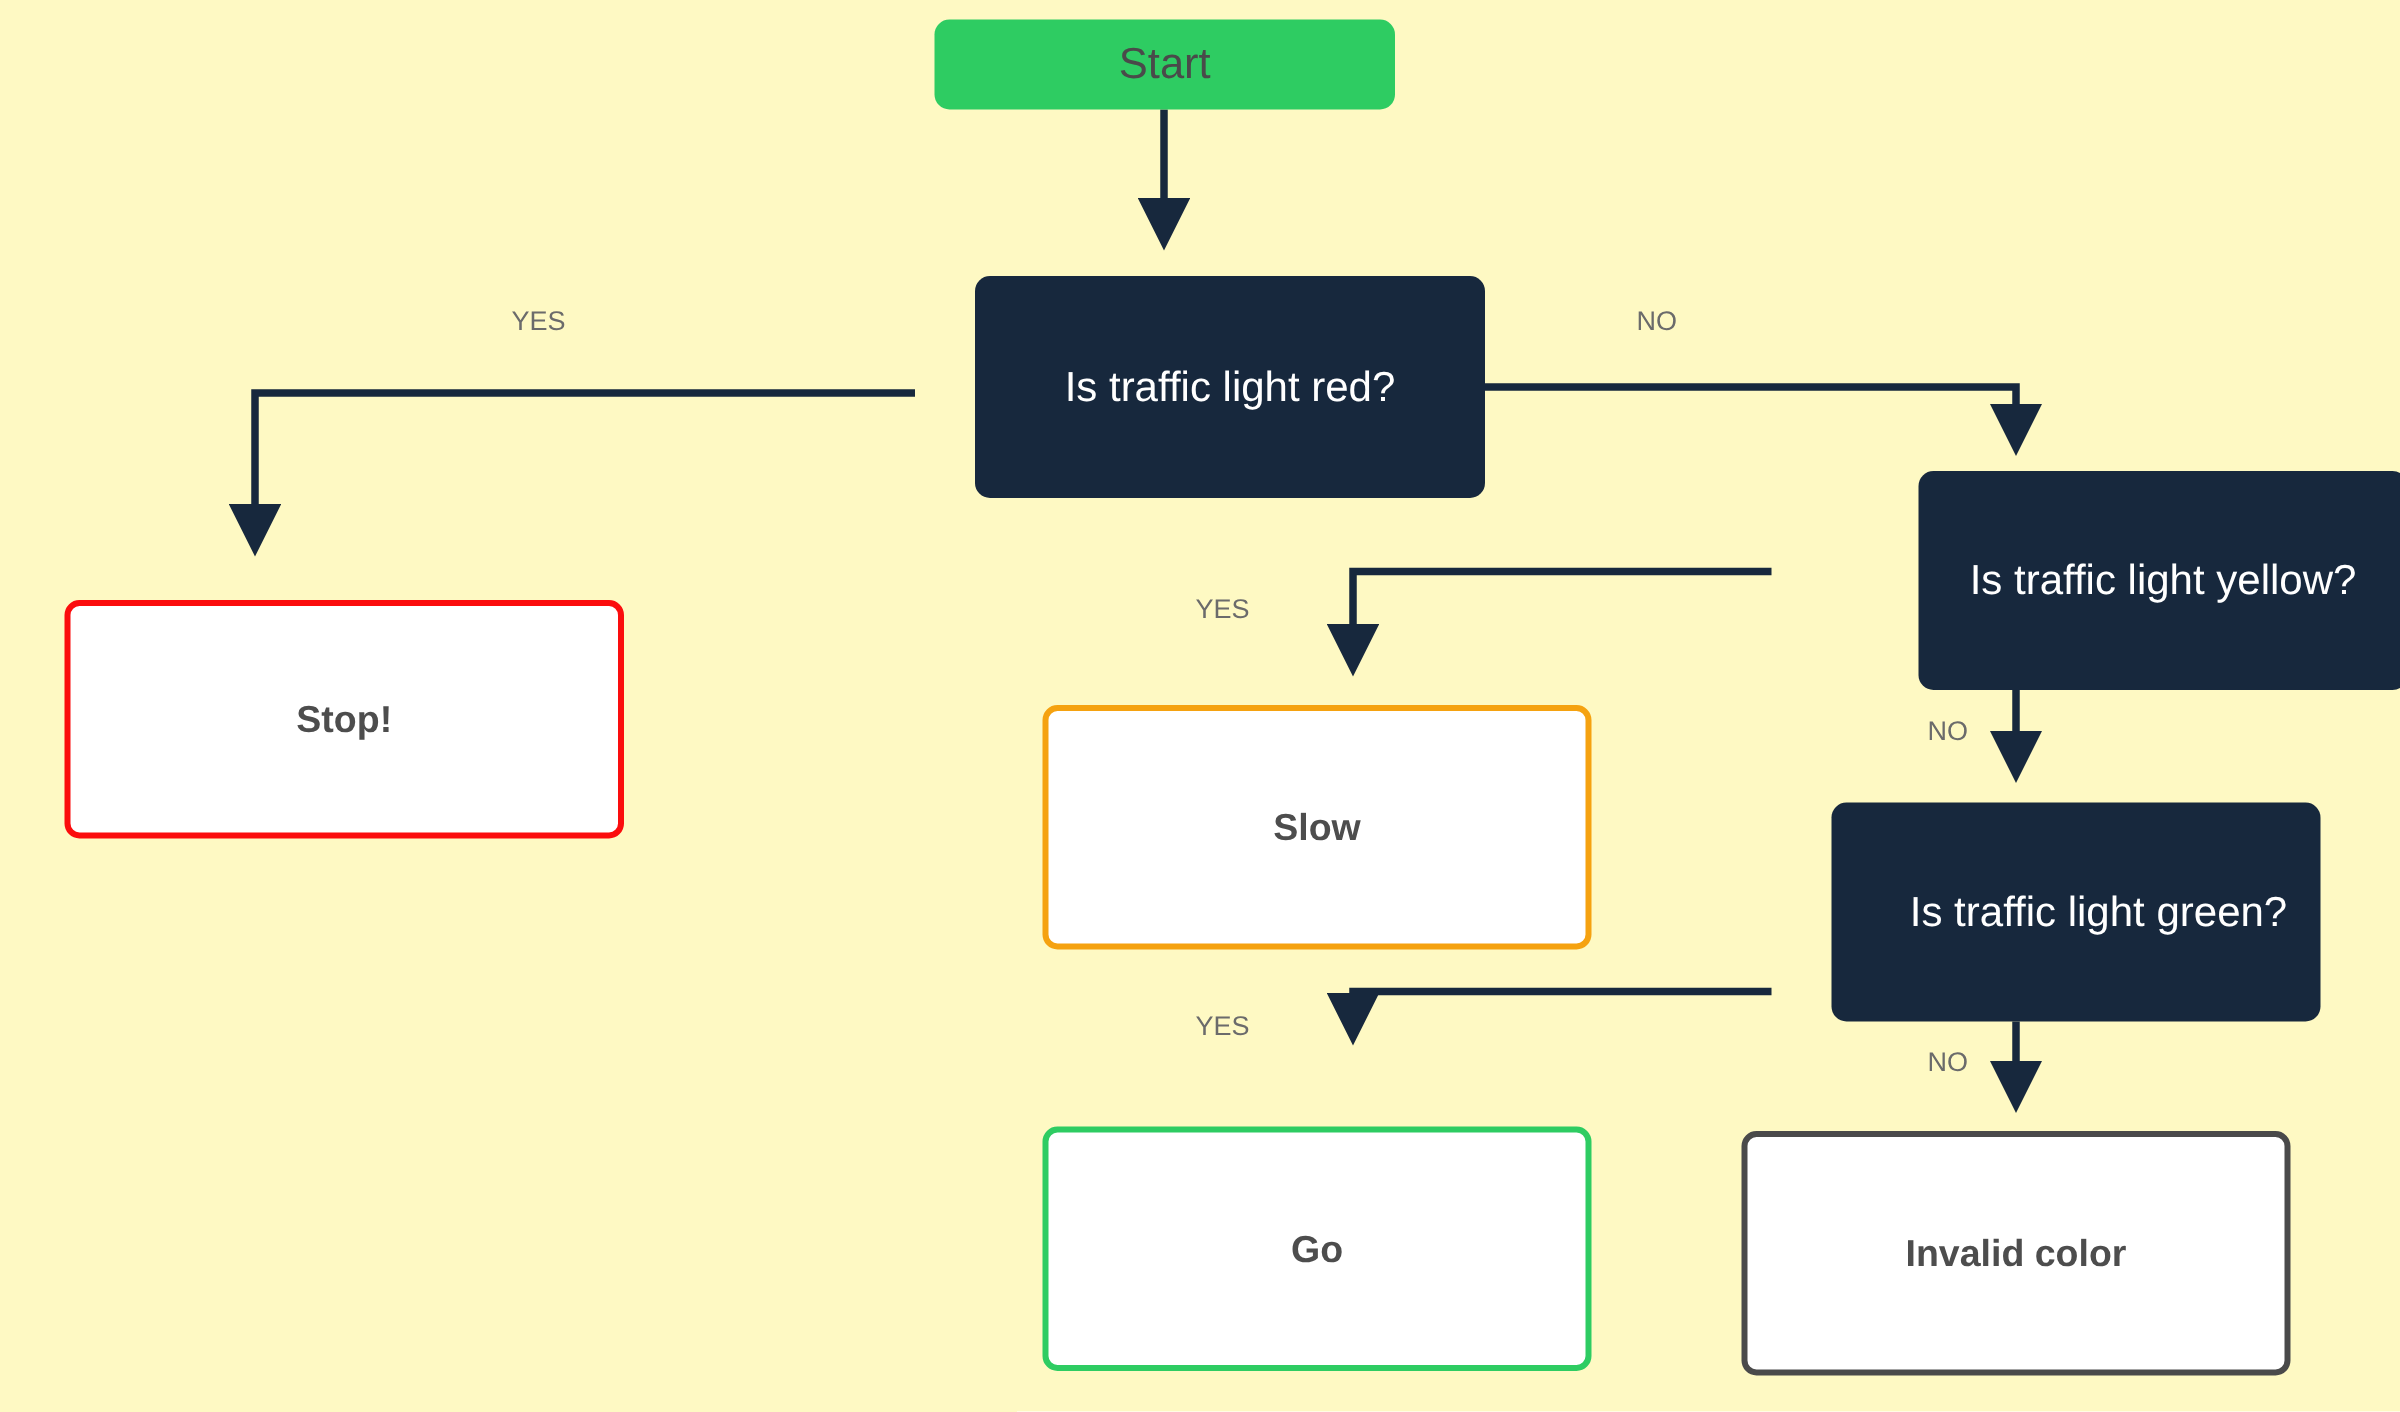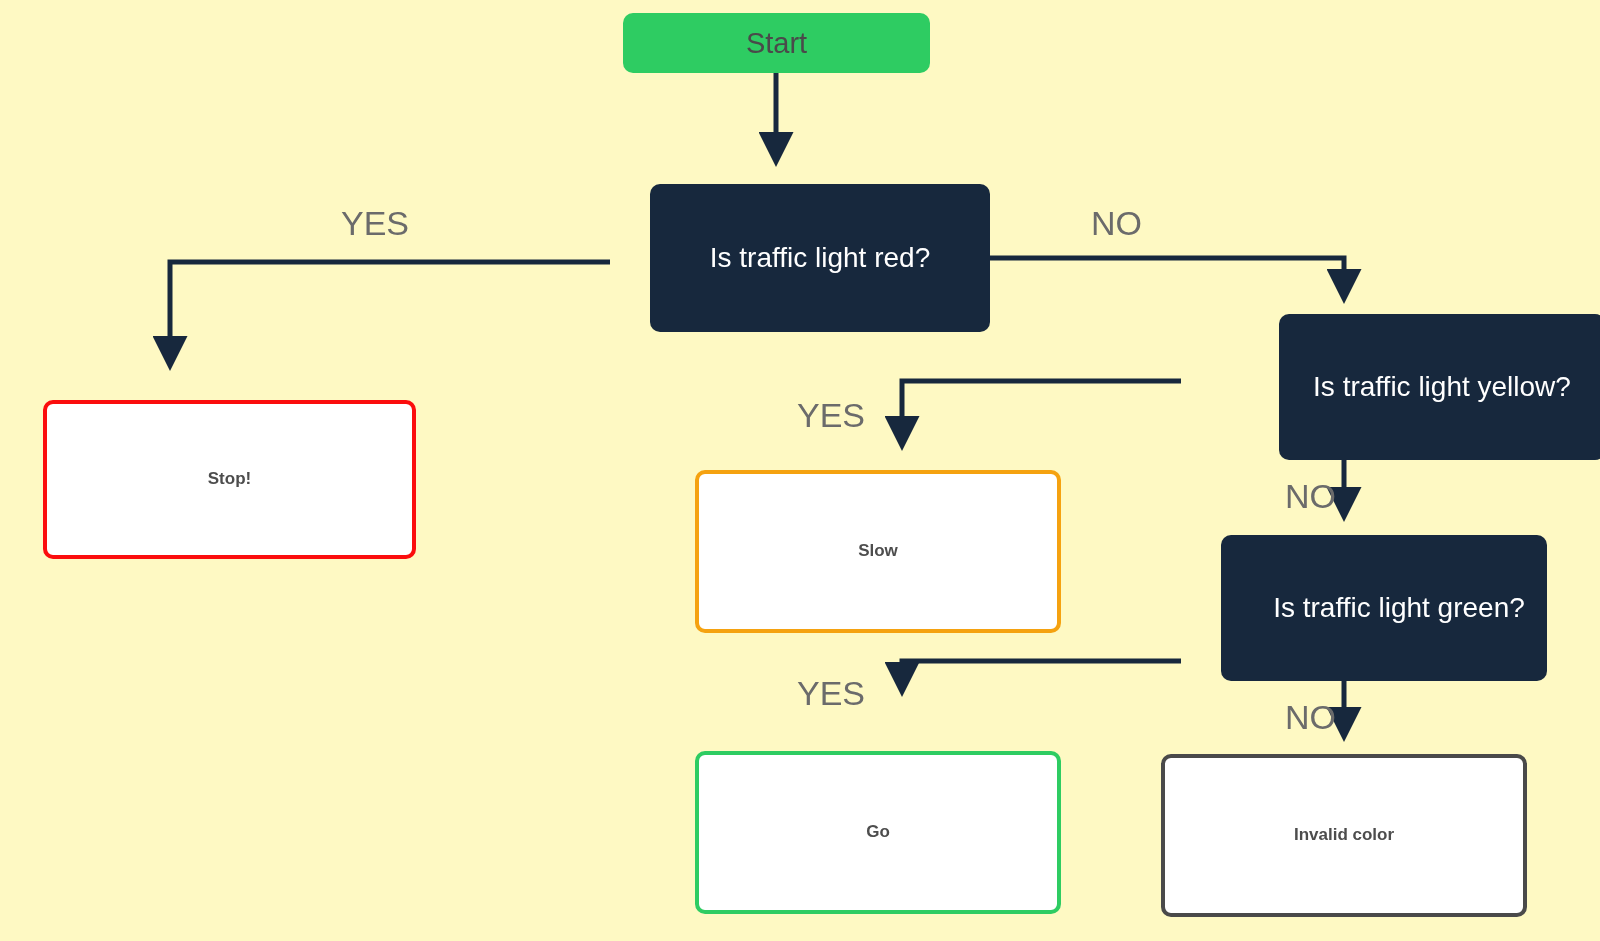--- a/index.html
+++ b/index.html
@@ -38,30 +38,30 @@
     background: #17283d;
     color: #ffffff;
     font-size: 28px;
     font-weight: 400;
     border: none;
     padding: 0 18px;
     margin-left: 40px;
   }
   .node-outcome {
     background: #ffffff;
-    font-size: 17px;
+    font-size: 25px;
     font-weight: bold;
     color: #4d4d4d;
     border-style: solid;
     border-width: 4px;
   }
   .edge-label {
     position: absolute;
     color: #6b6b6b;
-    font-size: 34px;
+    font-size: 18px;
     font-weight: 400;
     white-space: nowrap;
   }
   svg.edges {
     position: absolute;
     left: 0;
     top: 0;
     width: 1600px;
     height: 941px;
     pointer-events: none;

